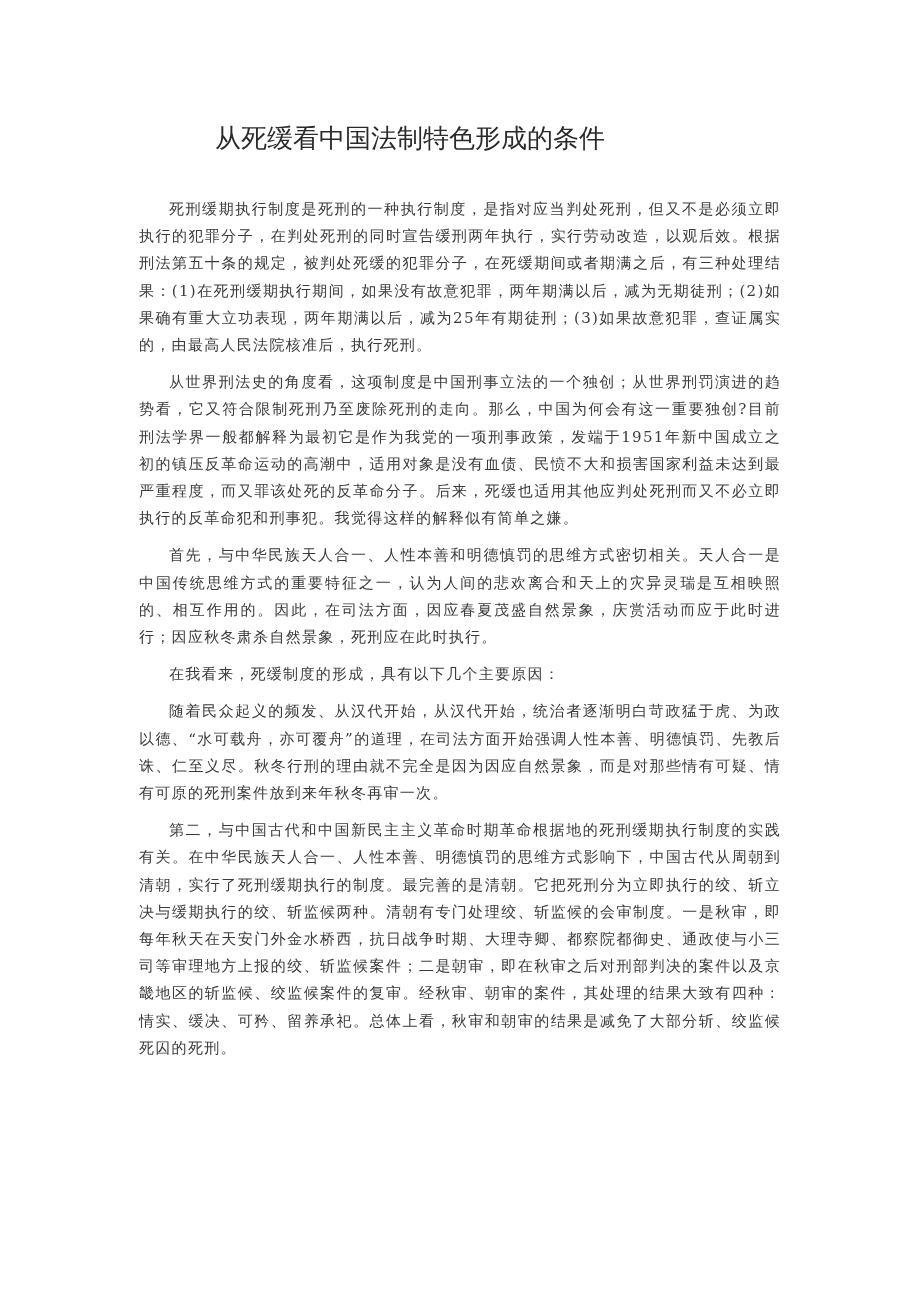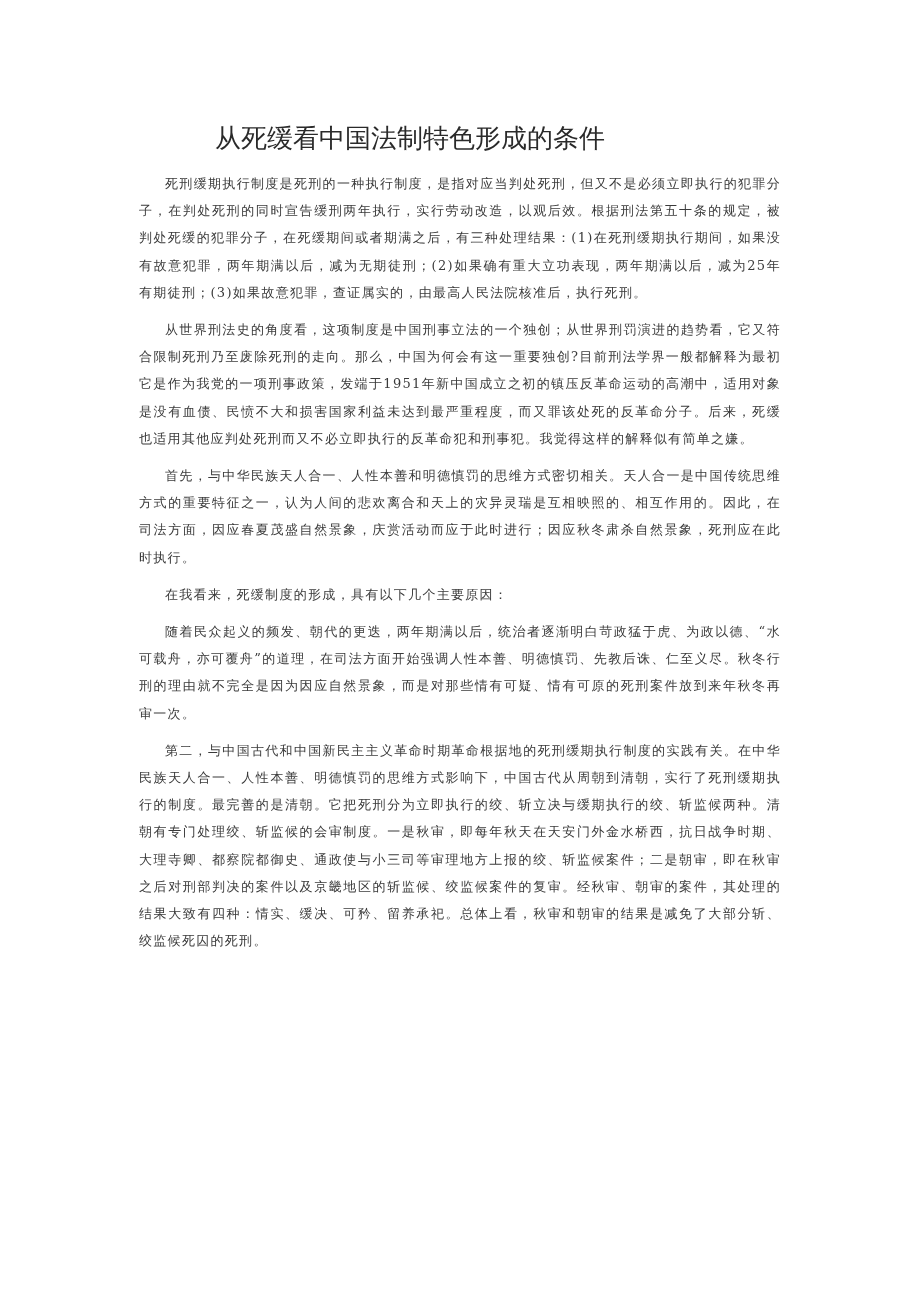--- a/index.html
+++ b/index.html
@@ -31,24 +31,24 @@
       font-size: 26px;
       line-height: 40px;
       color: #2a2a2a;
       margin: 0;
       font-weight: normal;
       letter-spacing: 0px;
     }
     .doc-body {
       position: absolute;
       left: 139px;
-      top: 170px;
+      top: 196px;
       width: 642px;
       font-family: "DejaVu Serif", "Liberation Serif", serif;
-      font-size: 13px;
+      font-size: 15px;
       line-height: 27.2px;
       color: #3a3a3a;
     }
     .para {
       margin: 0;
       text-indent: 2em;
       text-align: justify;
       text-align-last: left;
       word-break: break-all;
       letter-spacing: 1.3px;
@@ -60,16 +60,16 @@
 <body>
 
 <div class="page">
   <h1 class="doc-title">从死缓看中国法制特色形成的条件</h1>
 
   <div class="doc-body">
     <p class="para">死刑缓期执行制度是死刑的一种执行制度，是指对应当判处死刑，但又不是必须立即执行的犯罪分子，在判处死刑的同时宣告缓刑两年执行，实行劳动改造，以观后效。根据刑法第五十条的规定，被判处死缓的犯罪分子，在死缓期间或者期满之后，有三种处理结果：(1)在死刑缓期执行期间，如果没有故意犯罪，两年期满以后，减为无期徒刑；(2)如果确有重大立功表现，两年期满以后，减为25年有期徒刑；(3)如果故意犯罪，查证属实的，由最高人民法院核准后，执行死刑。</p>
     <p class="para">从世界刑法史的角度看，这项制度是中国刑事立法的一个独创；从世界刑罚演进的趋势看，它又符合限制死刑乃至废除死刑的走向。那么，中国为何会有这一重要独创?目前刑法学界一般都解释为最初它是作为我党的一项刑事政策，发端于1951年新中国成立之初的镇压反革命运动的高潮中，适用对象是没有血债、民愤不大和损害国家利益未达到最严重程度，而又罪该处死的反革命分子。后来，死缓也适用其他应判处死刑而又不必立即执行的反革命犯和刑事犯。我觉得这样的解释似有简单之嫌。</p>
     <p class="para">首先，与中华民族天人合一、人性本善和明德慎罚的思维方式密切相关。天人合一是中国传统思维方式的重要特征之一，认为人间的悲欢离合和天上的灾异灵瑞是互相映照的、相互作用的。因此，在司法方面，因应春夏茂盛自然景象，庆赏活动而应于此时进行；因应秋冬肃杀自然景象，死刑应在此时执行。</p>
     <p class="para">在我看来，死缓制度的形成，具有以下几个主要原因：</p>
-    <p class="para">随着民众起义的频发、朝代的更迭，两年期满以后，统治者逐渐明白苛政猛于虎、为政以德、“水可载舟，亦可覆舟”的道理，在司法方面开始强调人性本善、明德慎罚、先教后诛、仁至义尽。秋冬行刑的理由就不完全是因为因应自然景象，而是对那些情有可疑、情有可原的死刑案件放到来年秋冬再审一次。</p>
+    <p class="para">随着民众起义的频发、从汉代开始，从汉代开始，统治者逐渐明白苛政猛于虎、为政以德、“水可载舟，亦可覆舟”的道理，在司法方面开始强调人性本善、明德慎罚、先教后诛、仁至义尽。秋冬行刑的理由就不完全是因为因应自然景象，而是对那些情有可疑、情有可原的死刑案件放到来年秋冬再审一次。</p>
     <p class="para"><span>第二，与中国古代和中国新民主主义革命时期革命根据地的死刑缓期执行制度的实践有关。在中华民族天人合一、人性本善、明德慎罚的思维方式影响下，中国古代从周朝到清朝，实行了死刑缓期执行的制度。最完善的是清朝。它把死刑分为立即执行的绞、斩立决与缓期执行的绞、斩监候两种。清朝有专门处理绞、斩监候的会审制度。一是秋审，即每年秋天在天安门外金水桥西，抗日战争时期、</span><span class="underline">大理</span><span>寺卿、都察院都御史、通政使与小三司等审理地方上报的绞、斩监候案件；二是朝审，即在秋审之后对刑部判决的案件以及京畿地区的斩监候、绞监候案件的复审。经秋审、朝审的案件，其处理的结果大致有四种：情实、缓决、可矜、留养承祀。总体上看，秋审和朝审的结果是减免了大部分斩、绞监候死囚的死刑。</span></p>
   </div>
 </div>
 
 </body></html>

